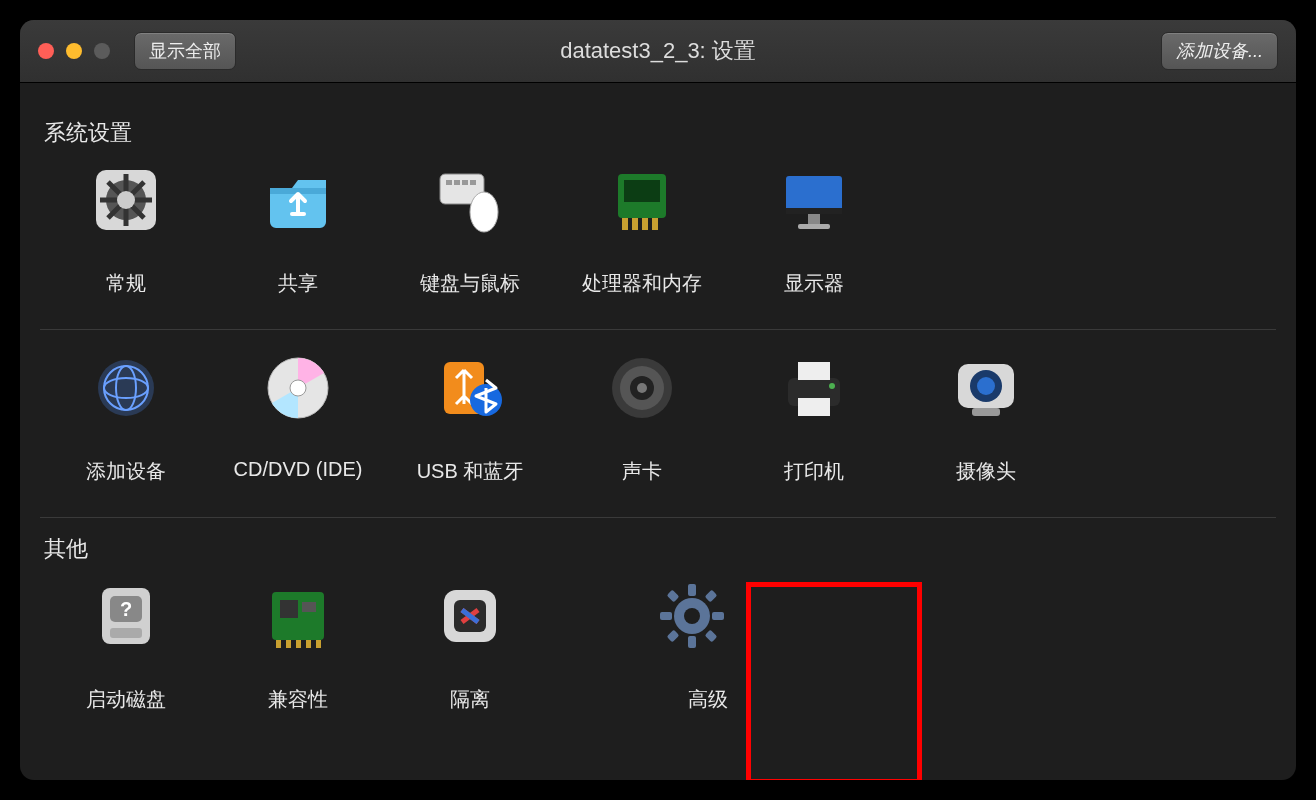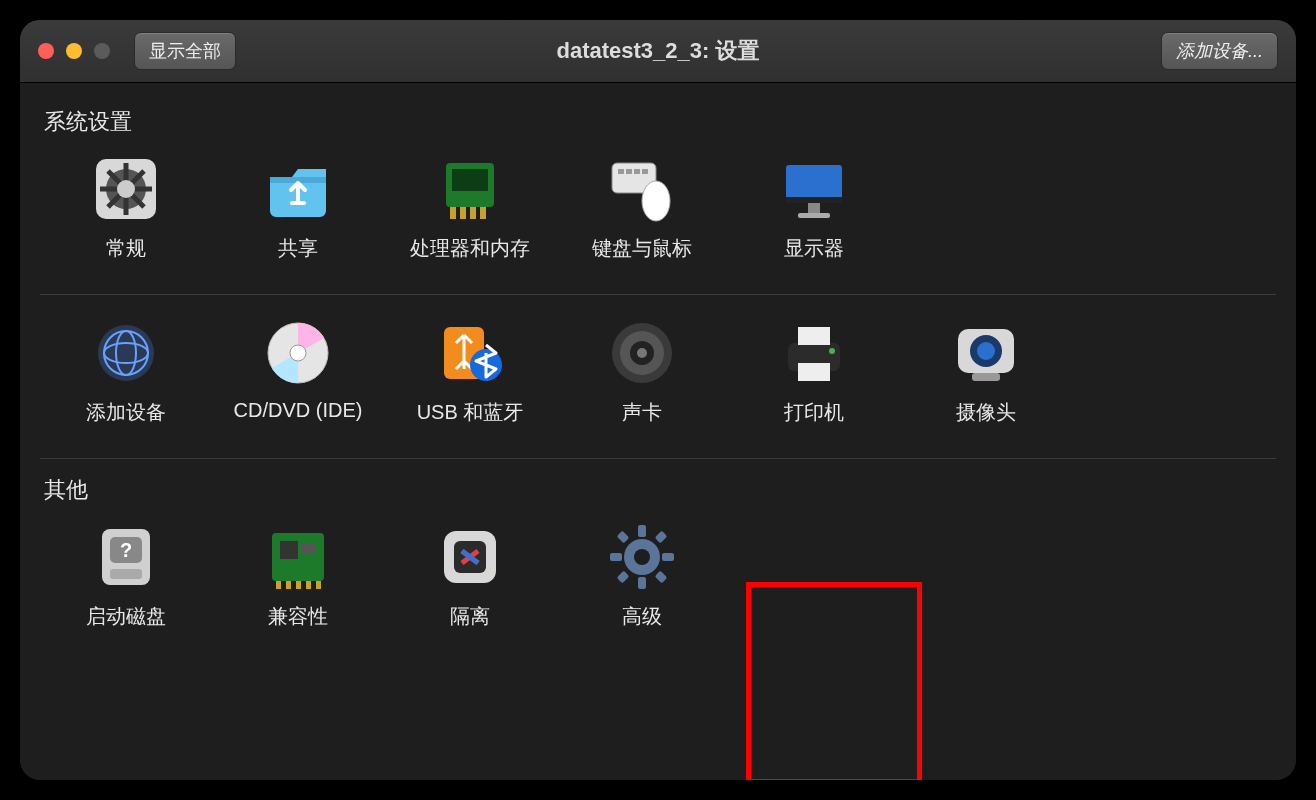--- a/index.html
+++ b/index.html
@@ -1,35 +1,35 @@
 <!DOCTYPE html>
 <html><head>
 <meta charset="utf-8">
 <style>
   html,body{margin:0;padding:0;background:#000;width:1316px;height:800px;overflow:hidden;font-family:-apple-system,"PingFang SC","Helvetica Neue",Arial,sans-serif;}
-  .window{position:absolute;left:20px;top:20px;width:1276px;height:760px;background:#1e1e1e;border-radius:20px;box-shadow:0 0 0 1px #000;overflow:hidden;}
+  .window{position:absolute;left:20px;top:20px;width:1276px;height:760px;background:#1e1e1e;border-radius:14px;box-shadow:0 0 0 1px #000;overflow:hidden;}
   
   .toolbar{height:62px;background:linear-gradient(#3a3a3a,#303030);border-bottom:1px solid #000;display:flex;align-items:center;padding:0 18px;position:relative;}
   .traffic{display:flex;gap:12px;align-items:center;}
   .dot{width:16px;height:16px;border-radius:50%;display:inline-block;}
   .dot.red{background:#ff5f57;}
   .dot.yellow{background:#febc2e;}
   .dot.grey{background:#5b5b5b;}
   .btn{background:linear-gradient(#6a6a6a,#555);color:#eee;border:1px solid #2a2a2a;border-radius:7px;padding:6px 14px;font-size:18px;box-shadow:inset 0 1px 0 rgba(255,255,255,.15);cursor:default;}
   .btn.showall{margin-left:24px;}
-  .title{position:absolute;left:0;right:0;text-align:center;color:#ddd;font-size:22px;pointer-events:none;font-weight:bold;}
+  .title{position:absolute;left:0;right:0;text-align:center;color:#ddd;font-size:22px;pointer-events:none;}
   .btn.adddev{margin-left:auto;font-style:italic;}
   
-  .body{padding:8px 20px;}
+  .body{padding:19px 20px;}
   .section{border-bottom:1px solid #3a3a3a;padding:16px 0 26px;}
   .section:last-child{border-bottom:none;}
   .section-title{color:#e8e8e8;font-size:22px;margin:0 0 10px 4px;font-weight:500;}
   .grid{display:flex;flex-wrap:nowrap;}
   .item{width:172px;display:flex;flex-direction:column;align-items:center;gap:10px;padding:6px 0;border-radius:8px;cursor:default;}
-  .item .label{color:#e8e8e8;font-size:20px;text-align:center;white-space:nowrap;}
+  .item .label{color:#e8e8e8;font-size:20px;text-align:center;white-space:nowrap;margin-top:24px;}
   .ic{width:72px;height:72px;display:flex;align-items:center;justify-content:center;}
   svg{display:block;}
   .highlight{position:absolute;border:5px solid #ff0000;pointer-events:none;}
 </style>
 </head>
 <body>
 
 <div class="window">
 
   <div class="toolbar">
@@ -74,47 +74,47 @@
               <path d="M36 30v18m0-18l-7 7m7-7l7 7" stroke="#fff" stroke-width="4" fill="none" stroke-linecap="round"></path>
               <rect x="28" y="48" width="16" height="4" rx="2" fill="#fff"></rect>
             </svg>
           </div>
           <div class="label">共享</div>
         </div>
 
         <div class="item">
           <div class="ic">
             <svg width="72" height="72" viewBox="0 0 72 72">
+              <rect x="6" y="10" width="44" height="30" rx="5" fill="#e5e5e5" stroke="#888"></rect>
+              <g fill="#999">
+                  <rect x="12" y="16" width="6" height="5"></rect>
+                  <rect x="20" y="16" width="6" height="5"></rect>
+                  <rect x="28" y="16" width="6" height="5"></rect>
+                  <rect x="36" y="16" width="6" height="5"></rect>
+                </g>
+              <ellipse cx="50" cy="48" rx="14" ry="20" fill="#fff" stroke="#aaa"></ellipse>
+            </svg>
+          </div>
+          <div class="label">键盘与鼠标</div>
+        </div>
+
+        <div class="item">
+          <div class="ic">
+            <svg width="72" height="72" viewBox="0 0 72 72">
               <rect x="12" y="10" width="48" height="44" rx="4" fill="#1d7a2a"></rect>
               <rect x="18" y="16" width="36" height="22" fill="#0c3d14"></rect>
               <g fill="#c8a030">
                   <rect x="16" y="54" width="6" height="12"></rect>
                   <rect x="26" y="54" width="6" height="12"></rect>
                   <rect x="36" y="54" width="6" height="12"></rect>
                   <rect x="46" y="54" width="6" height="12"></rect>
                 </g>
             </svg>
           </div>
           <div class="label">处理器和内存</div>
-        </div>
-
-        <div class="item">
-          <div class="ic">
-            <svg width="72" height="72" viewBox="0 0 72 72">
-              <rect x="6" y="10" width="44" height="30" rx="5" fill="#e5e5e5" stroke="#888"></rect>
-              <g fill="#999">
-                  <rect x="12" y="16" width="6" height="5"></rect>
-                  <rect x="20" y="16" width="6" height="5"></rect>
-                  <rect x="28" y="16" width="6" height="5"></rect>
-                  <rect x="36" y="16" width="6" height="5"></rect>
-                </g>
-              <ellipse cx="50" cy="48" rx="14" ry="20" fill="#fff" stroke="#aaa"></ellipse>
-            </svg>
-          </div>
-          <div class="label">键盘与鼠标</div>
         </div>
 
         <div class="item">
           <div class="ic">
             <svg width="72" height="72" viewBox="0 0 72 72">
               <rect x="8" y="12" width="56" height="36" rx="3" fill="#2b6fcf"></rect>
               <rect x="8" y="44" width="56" height="6" fill="#222"></rect>
               <rect x="30" y="50" width="12" height="10" fill="#888"></rect>
               <rect x="20" y="60" width="32" height="5" rx="2" fill="#aaa"></rect>
             </svg>
@@ -247,21 +247,21 @@
             <svg width="72" height="72" viewBox="0 0 72 72">
               <rect x="10" y="10" width="52" height="52" rx="12" fill="#d8d8d8"></rect>
               <rect x="20" y="20" width="32" height="32" rx="6" fill="#2b2b2b"></rect>
               <path d="M28 30l16 12m0-12l-16 12" stroke="#e04040" stroke-width="5"></path>
               <path d="M28 30l16 12" stroke="#3a6fd8" stroke-width="5"></path>
             </svg>
           </div>
           <div class="label">隔离</div>
         </div>
 
-        <div class="item" style="position:relative;">
+        <div class="item" style="position:relative;align-items:flex-end;">
           <div class="ic">
             <svg width="72" height="72" viewBox="0 0 72 72">
               <g fill="#5b7499">
                 <circle cx="36" cy="36" r="18"></circle>
                 <g>
                   <rect x="32" y="4" width="8" height="12" rx="2"></rect>
                   <rect x="32" y="56" width="8" height="12" rx="2"></rect>
                   <rect x="4" y="32" width="12" height="8" rx="2"></rect>
                   <rect x="56" y="32" width="12" height="8" rx="2"></rect>
                   <rect x="12" y="12" width="10" height="8" rx="2" transform="rotate(45 17 16)"></rect>

